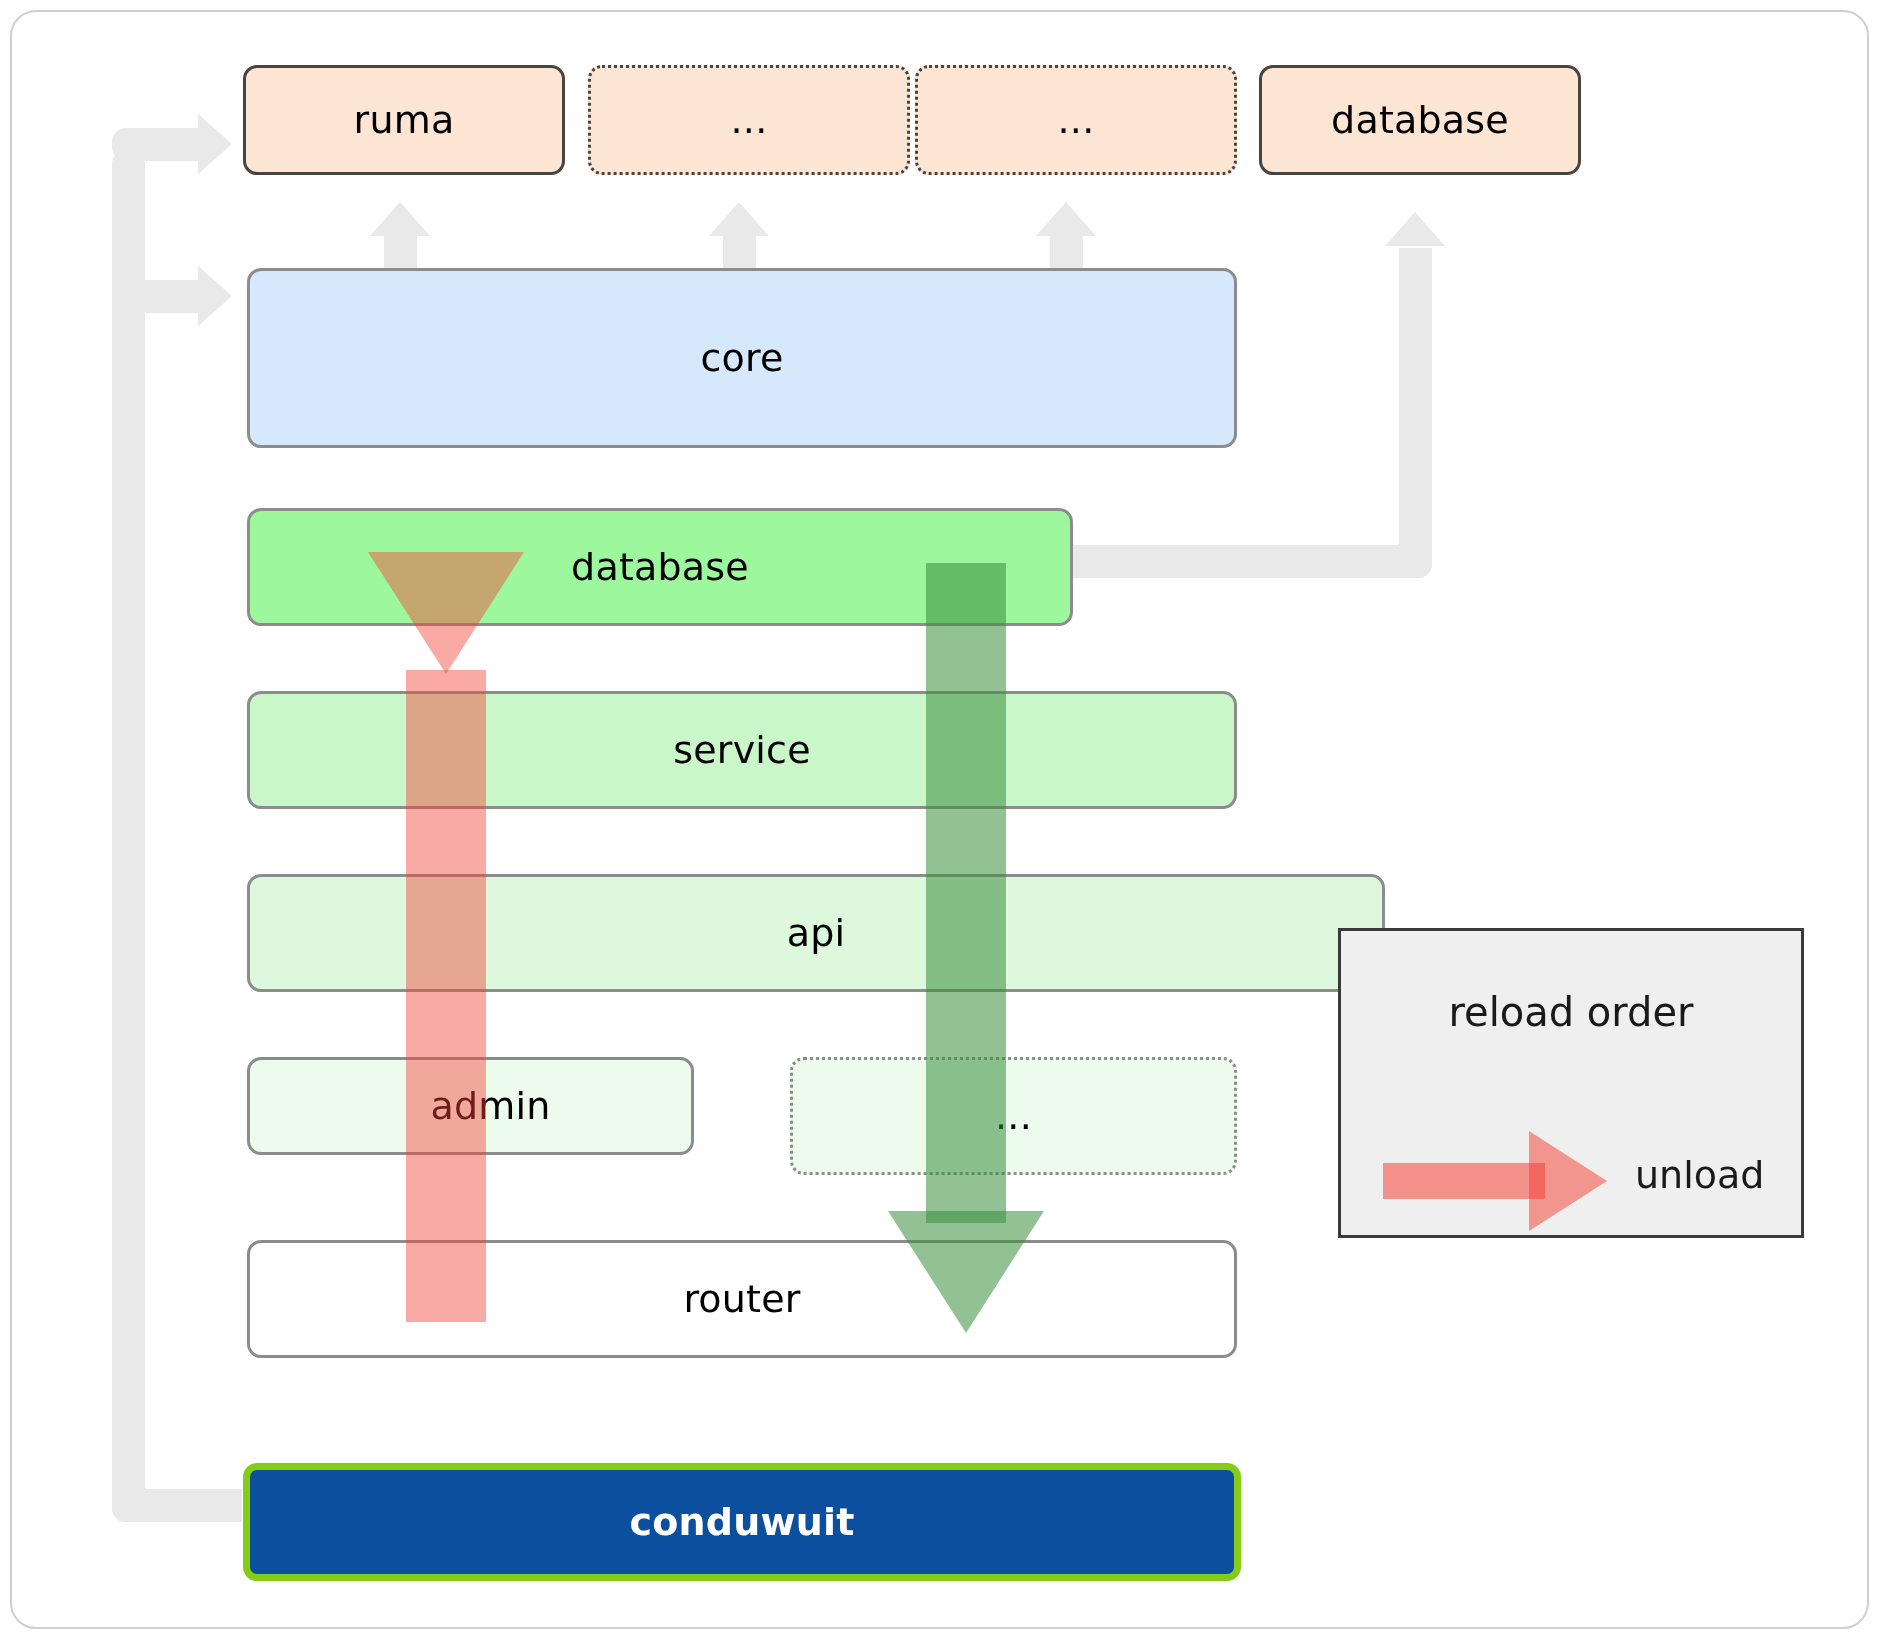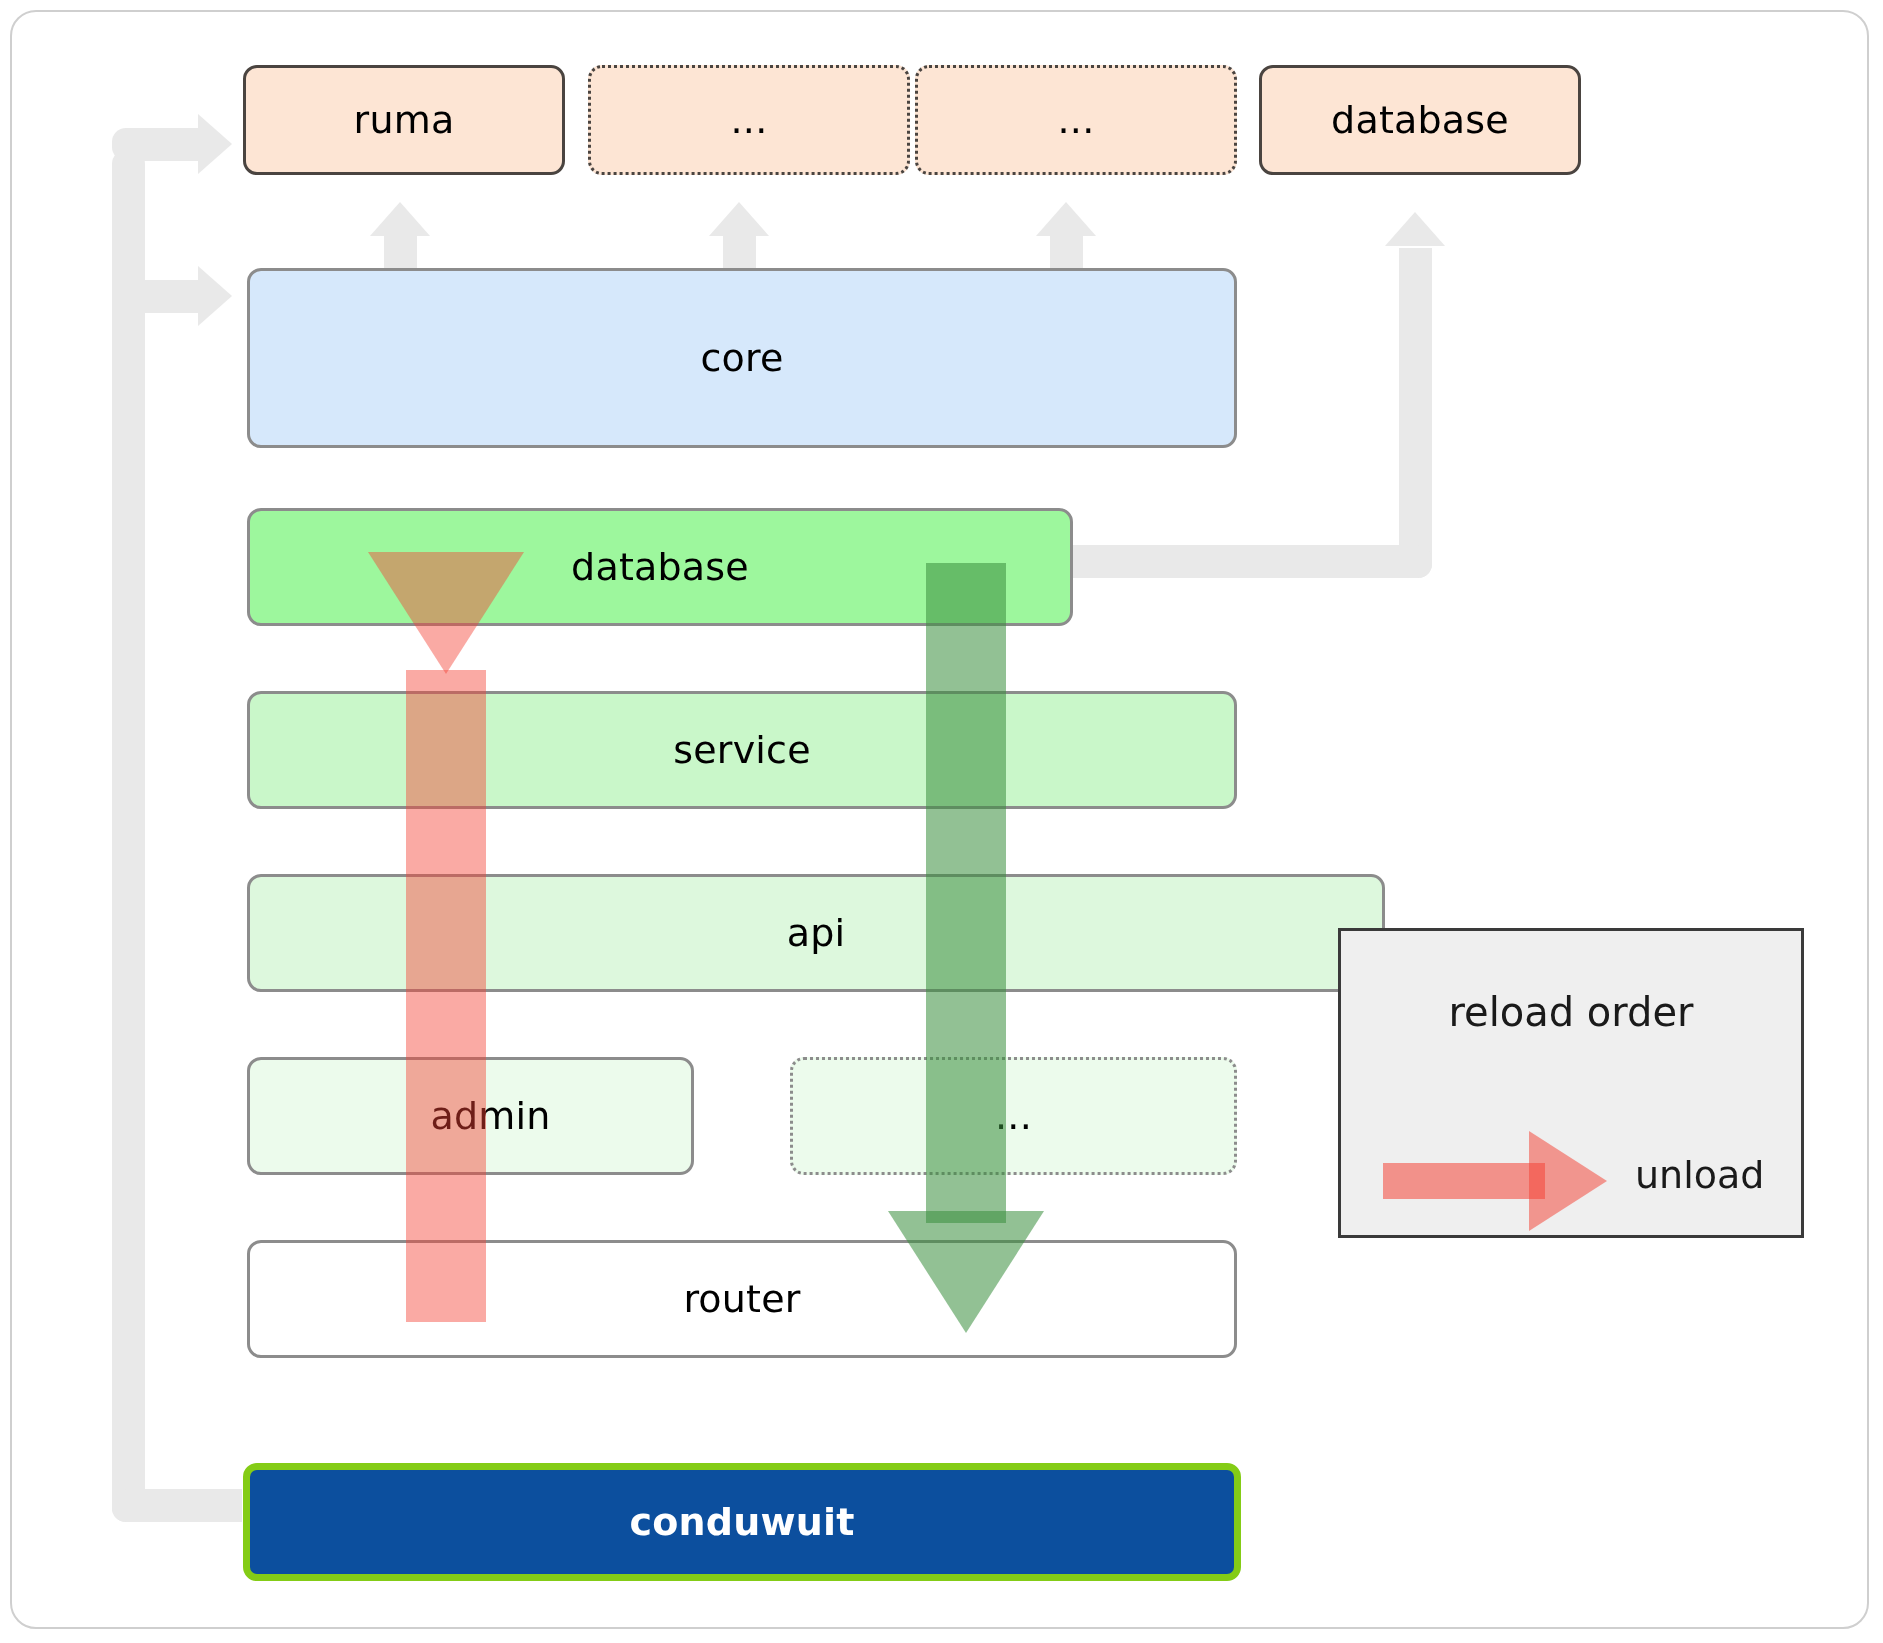--- a/index.html
+++ b/index.html
@@ -216,21 +216,21 @@
   </div>
 
   <div class="node layer service" style="left:247px; top:691px; width:990px; height:118px;">
     <span>service</span>
   </div>
 
   <div class="node layer api" style="left:247px; top:874px; width:1138px; height:118px;">
     <span>api</span>
   </div>
 
-  <div class="node layer admin" style="left:247px; top:1057px; width:447px; height:118px;padding-left:40px;">
+  <div class="node layer admin" style="left:247px; top:1057px; width:447px; height:98px;padding-left:40px;">
     <span>admin</span>
   </div>
 
   <div class="node layer ellipsis-l" style="left:790px; top:1057px; width:447px; height:118px;">
     <span>...</span>
   </div>
 
   <div class="node layer router" style="left:247px; top:1240px; width:990px; height:118px;">
     <span>router</span>
   </div>

